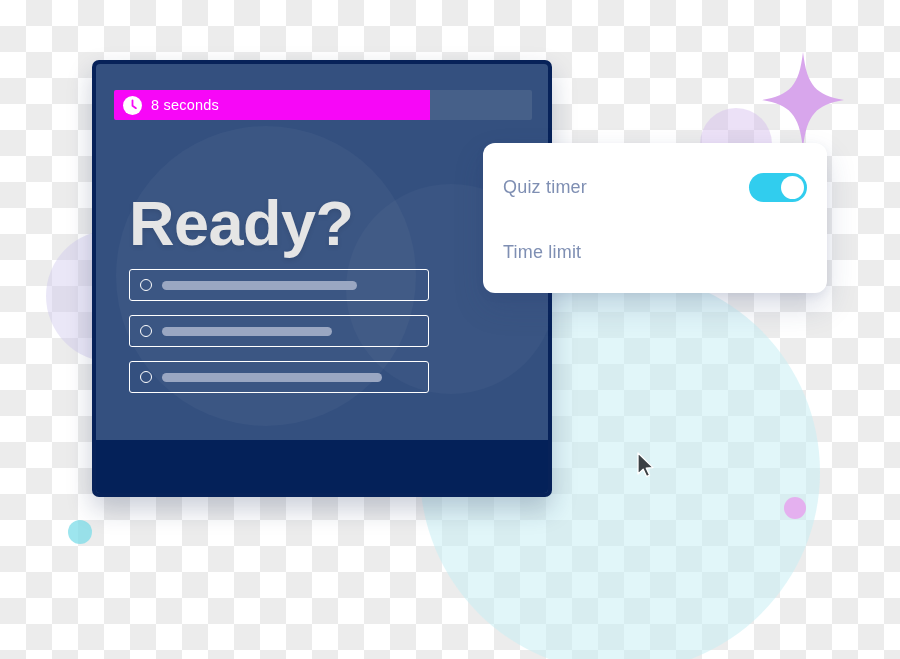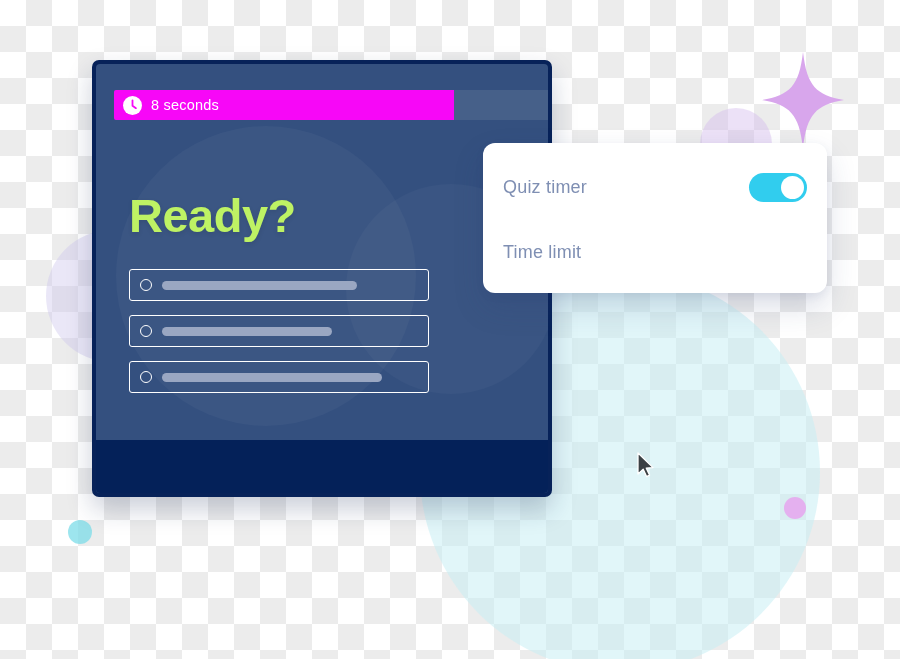--- a/index.html
+++ b/index.html
@@ -107,21 +107,20 @@
   }
 
   
   #timer-track {
     position: absolute;
     left: 18px; top: 26px;
     width: 418px; height: 30px;
     background: #466089;
     border-radius: 2px;
     overflow: hidden;
-    padding-left: 32px;
   }
   #timer-fill {
     position: absolute;
     left: 0; top: 0; bottom: 0;
     width: 75.6%;
     background: #f707f7;
     display: flex;
     align-items: center;
     padding-left: 9px;
     box-sizing: border-box;
@@ -135,22 +134,22 @@
     color: #ffffff;
     font-size: 14.5px;
     letter-spacing: 0.2px;
     white-space: nowrap;
   }
 
   
   #ready-heading {
     position: absolute;
     left: 33px; top: 128px;
-    color: #bef264;
-    font-size: 47px;
+    color: #e5e5e5;
+    font-size: 63px;
     font-weight: bold;
     letter-spacing: -0.5px;
     line-height: 1;
     text-shadow: 0 2px 5px rgba(0,0,0,0.10);
   }
 
   
   #answers {
     position: absolute;
     left: 33px; top: 205px;

